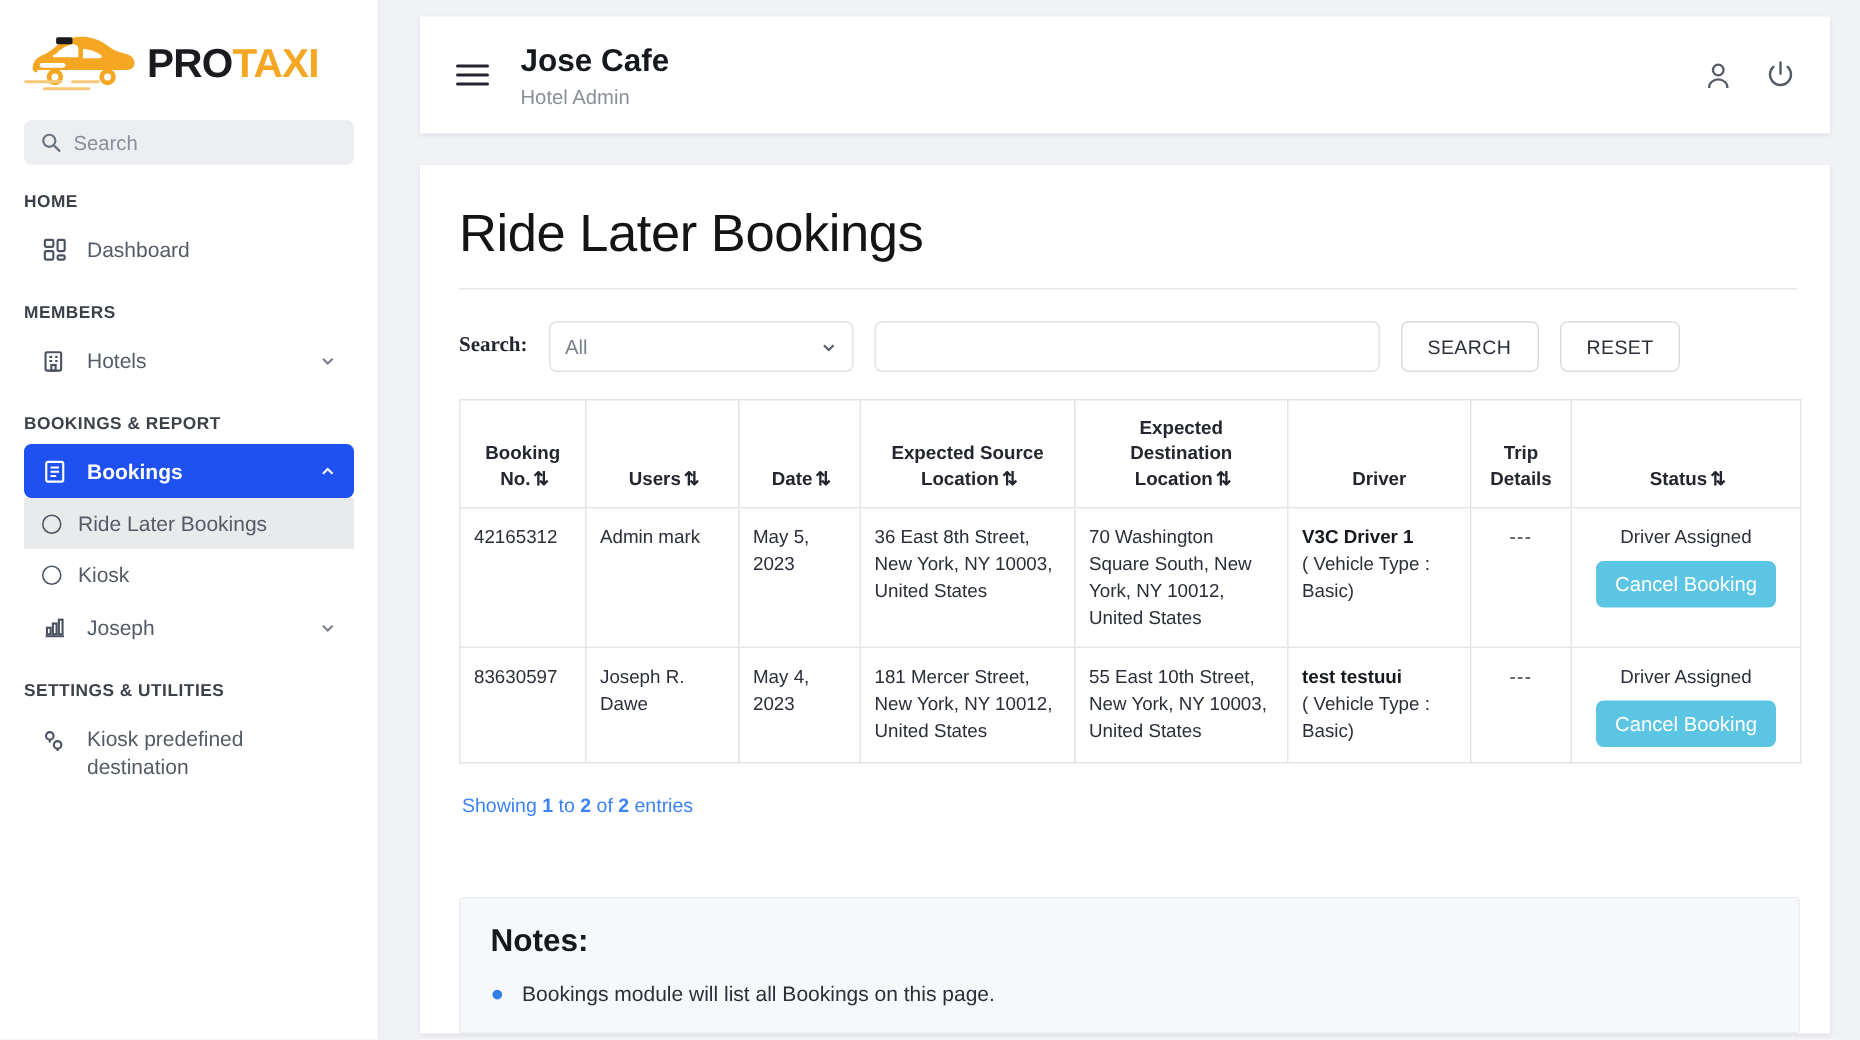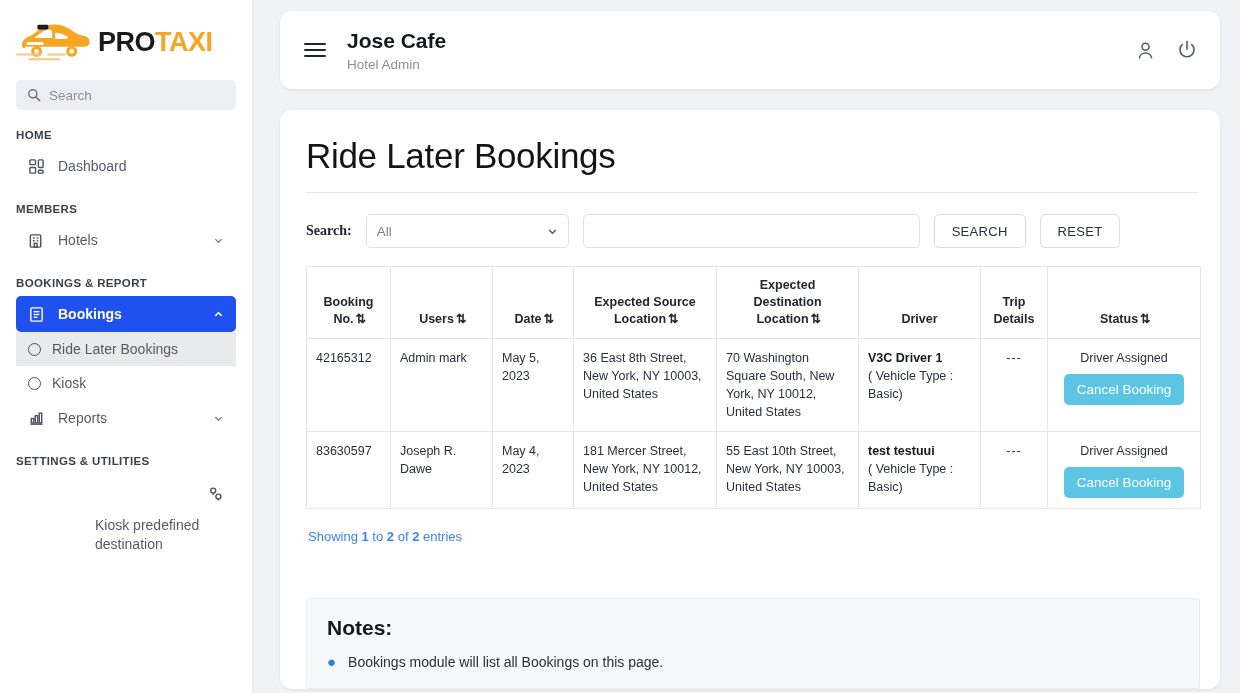--- a/index.html
+++ b/index.html
@@ -55,27 +55,27 @@
   .nav-sub {
     display: flex; align-items: center; gap: 11px;
     margin: 0 16px; padding: 9px 11px 9px 12px;
     color: #555b66; font-size: 14px; cursor: pointer;
   }
   .nav-sub.hl { background: #e9eaec; }
   .circ {
     width: 13px; height: 13px; border: 1.6px solid #4a5160;
     border-radius: 50%; flex: none;
   }
-  .nav-item.multiline { align-items: flex-end; flex-direction: column; }
+  .nav-item.multiline { align-items: flex-start; }
   .nav-item.multiline .lbl { line-height: 1.35; }
 
   
   .main { flex: 1; padding: 11px 20px 0 27px; overflow: hidden; }
   .card {
-    background: #fff; border-radius: 12px;
+    background: #fff; border-radius: 0;
     box-shadow: 0 1px 3px rgba(20,25,40,.09);
   }
   .topbar { height: 78px; display: flex; align-items: center; padding: 0 22px 0 24px; }
   .hamburger { width: 22px; display: flex; flex-direction: column; gap: 4px; cursor: pointer; margin-right: 21px; }
   .hamburger i { display: block; height: 2.2px; background: #23262e; border-radius: 2px; }
   .tb-title { font-size: 21px; font-weight: bold; color: #15181d; line-height: 1.2; }
   .tb-sub { font-size: 13.5px; color: #8a8f98; margin-top: 3px; }
   .tb-icons { margin-left: auto; display: flex; align-items: center; gap: 20px; }
   .tb-icons svg { cursor: pointer; }
 
@@ -244,21 +244,21 @@
 
     <div class="nav-item">
       <span class="ico">
         <svg width="17" height="17" viewBox="0 0 18 18" fill="none" stroke="#4a5160" stroke-width="1.5">
           <line x1="2.5" y1="15" x2="15.5" y2="15"></line>
           <rect x="3.5" y="9" width="2.6" height="4.6"></rect>
             <rect x="7.7" y="6" width="2.6" height="7.6"></rect>
             <rect x="11.9" y="3.3" width="2.6" height="10.3"></rect>
         </svg>
       </span>
-      <span class="lbl">Reports</span>
+      <span class="lbl">Joseph</span>
       <svg class="chev" viewBox="0 0 12 12" fill="none" stroke="#7a808b" stroke-width="1.5">
           <polyline points="2.5,4.5 6,8 9.5,4.5"></polyline>
         </svg>
     </div>
 
     <div class="nav-section">SETTINGS &amp; UTILITIES</div>
 
     <div class="nav-item multiline">
       <span class="ico" style="margin-top:2px">
         <svg width="18" height="18" viewBox="0 0 18 18" fill="none" stroke="#4a5160" stroke-width="1.4">

